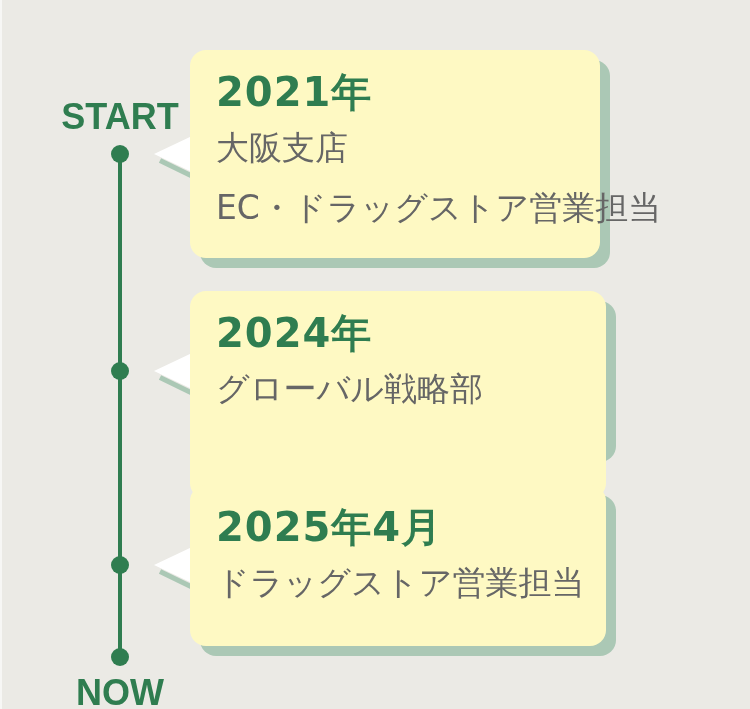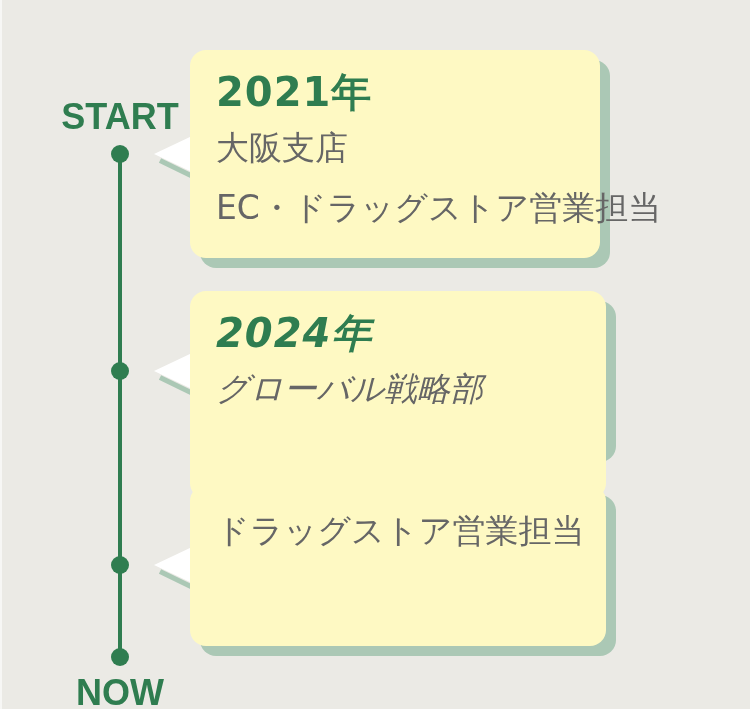--- a/index.html
+++ b/index.html
@@ -65,26 +65,27 @@
     <div class="year">2021年</div>
     <div class="desc">大阪支店</div>
     <div class="desc" style="margin-top:12px">EC・ドラッグストア営業担当</div>
   </div>
 </div>
 
 <div>
   <div class="shadow" style="left:200px; top:301px; width:416px; height:161px;"></div>
   <div class="ptr-line" style="left:160px; top:375px;"></div>
   <div class="ptr" style="left:154px; top:353px;"></div>
-  <div class="card" style="left:190px; top:291px; width:416px; height:208px;font-style:italic;">
+  <div class="card" style="left:190px; top:291px; width:416px; height:208px;">
     <div class="year">2024年</div>
     <div class="desc">グローバル戦略部</div>
   </div>
 </div>
 
 <div>
   <div class="shadow" style="left:200px; top:495px; width:416px; height:161px;"></div>
   <div class="ptr-line" style="left:160px; top:569px;"></div>
   <div class="ptr" style="left:154px; top:547px;"></div>
   <div class="card" style="left:190px; top:485px; width:416px; height:161px;">
+    <div class="year">2025年4月</div>
     <div class="desc">ドラッグストア営業担当</div>
   </div>
 </div>
 
 </body></html>

